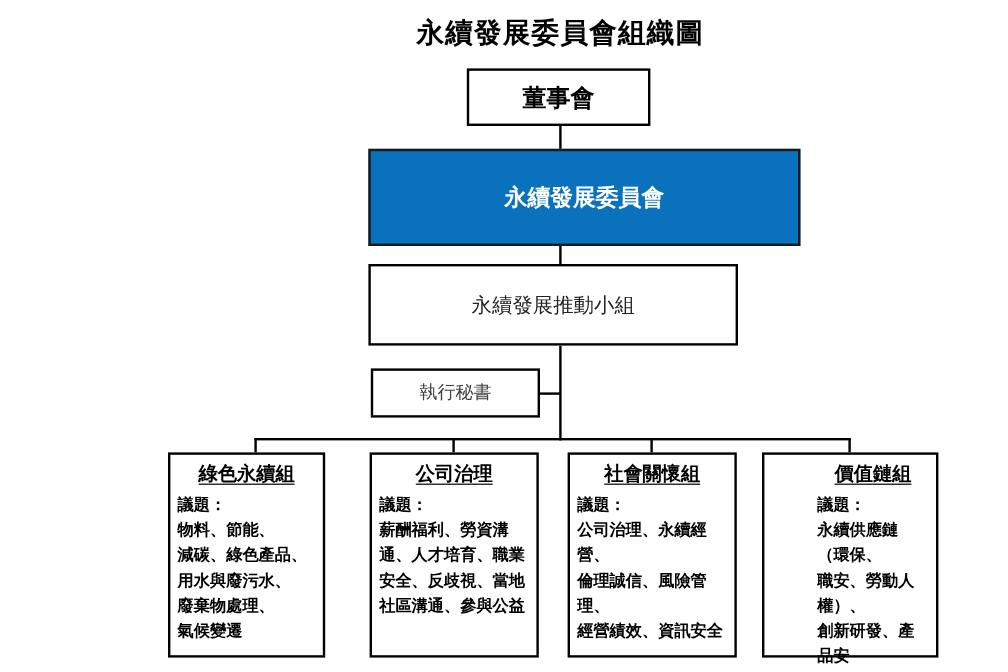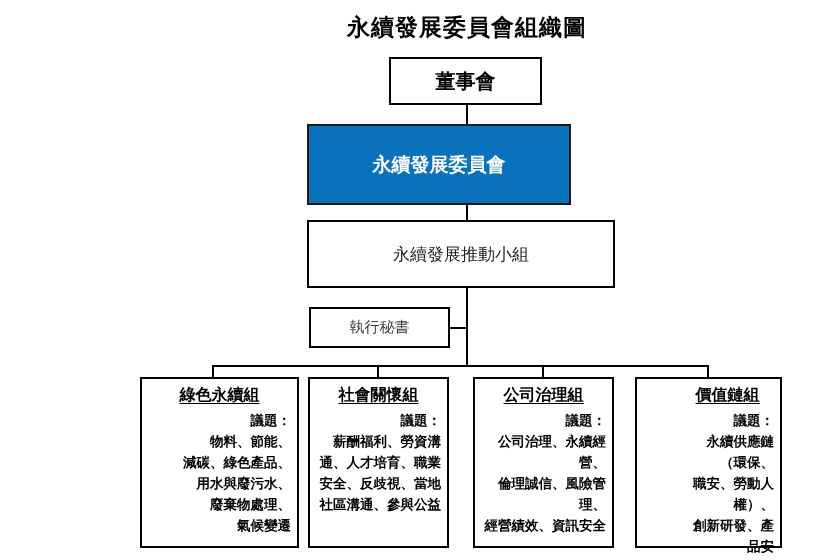--- a/index.html
+++ b/index.html
@@ -19,44 +19,44 @@
   }
   .box{
     position:absolute;
     border:2px solid #000;
     background:#fff;
     box-sizing:border-box;
     display:flex;align-items:center;justify-content:center;
     text-align:center;
   }
   .box-board{left:352px;top:57px;width:153px;height:48px;font-size:20px;font-weight:bold;}
-  .box-committee{left:270px;top:124px;width:264px;height:81px;font-size:19px;font-weight:bold;color:#fff;border-color:#1a1a1a;text-align:right;}
+  .box-committee{left:270px;top:124px;width:360px;height:81px;font-size:19px;font-weight:bold;color:#fff;border-color:#1a1a1a;text-align:right;}
   .box-taskforce{left:270px;top:220px;width:308px;height:68px;font-size:17px;font-weight:normal;color:#222;}
   .box-secretary{left:272px;top:307px;width:141px;height:41px;font-size:15px;font-weight:normal;color:#404040;}
   .group{
     position:absolute;top:377px;height:171px;
     border:2px solid #000;background:#fff;box-sizing:border-box;
     padding:5px 6px 0 6px;
   }
-  .g1{left:103px;width:159px;}
+  .g1{left:103px;width:131px;}
   .g2{left:271px;width:141px;}
   .g3{left:436px;width:141px;}
   .g4{left:598px;width:147px;padding-left:44px;}
   .group-title{
     text-align:center;
     font-size:16px;font-weight:bold;
     text-decoration:underline;
     text-underline-offset:3px;
     margin:1px 0 4px 0;
   }
   .group-body{
     font-size:13.5px;font-weight:bold;
     line-height:21px;
     white-space:pre-line;
-    text-align:right;
+    text-align:left;
   }
   .line{position:absolute;background:#000;}
   .vline{width:2px;}
   .hline{height:2px;}
 </style>
 </head>
 <body>
 
 <div class="stage">
 
@@ -92,30 +92,30 @@
     <div class="group-title">綠色永續組</div>
     <div class="group-body">議題：
 物料、節能、
 減碳、綠色產品、
 用水與廢污水、
 廢棄物處理、
 氣候變遷</div>
   </div>
 
   <div class="group g2">
-    <div class="group-title">社會關懷組</div>
+    <div class="group-title">公司治理</div>
     <div class="group-body">議題：
 薪酬福利、勞資溝
 通、人才培育、職業
 安全、反歧視、當地
 社區溝通、參與公益</div>
   </div>
 
   <div class="group g3">
-    <div class="group-title">公司治理組</div>
+    <div class="group-title">社會關懷組</div>
     <div class="group-body">議題：
 公司治理、永續經
 營、
 倫理誠信、風險管
 理、
 經營績效、資訊安全</div>
   </div>
 
   <div class="group g4">
     <div class="group-title">價值鏈組</div>

